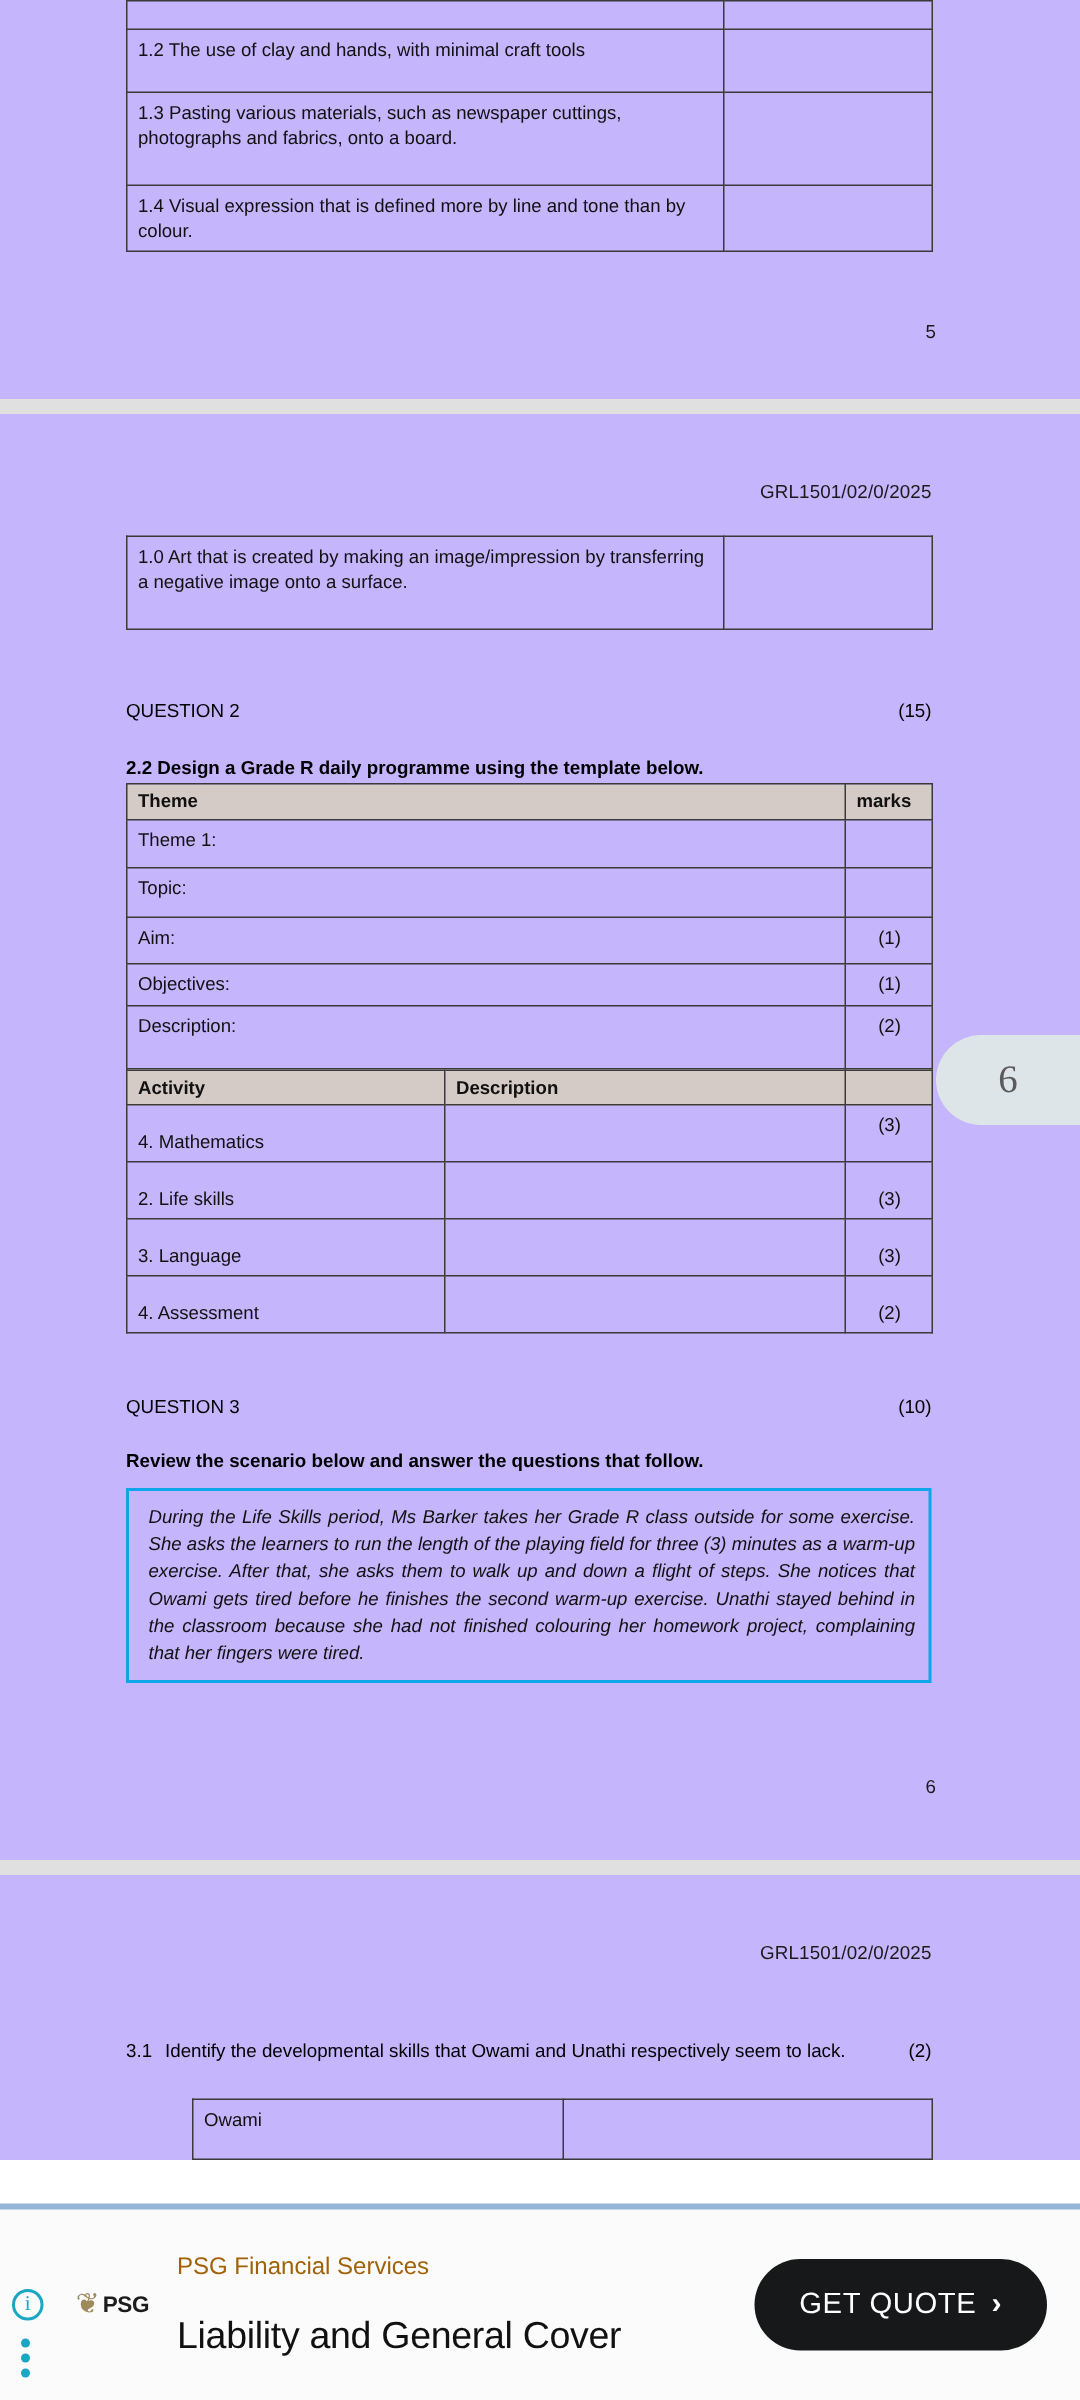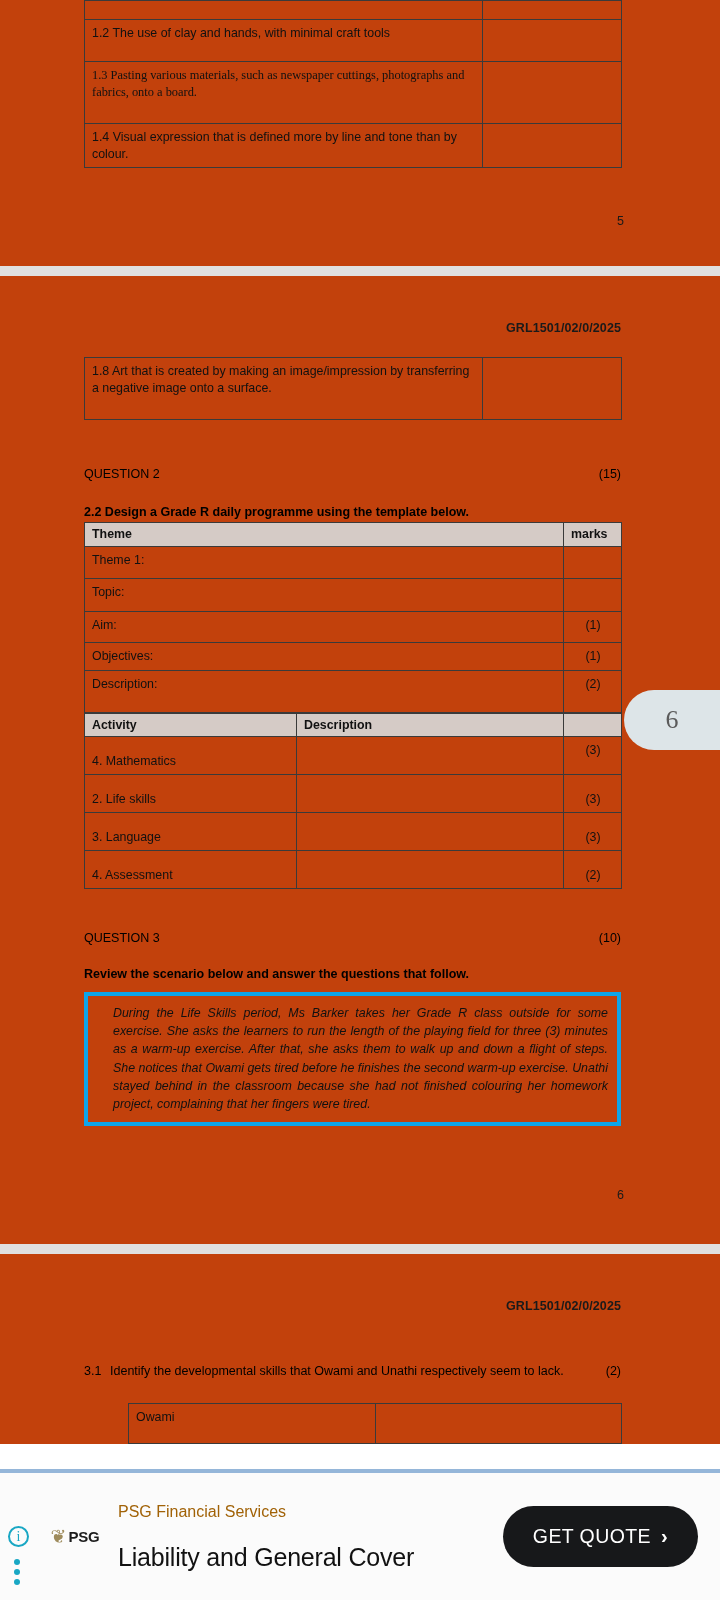--- a/index.html
+++ b/index.html
@@ -15,40 +15,39 @@
     position: relative;
     width: 720px;
     height: 1600px;
     background: #ffffff;
   }
 
   
   .page {
     position: relative;
     width: 720px;
-    background: #c2410c;
+    background: #c4b5fd;
     padding: 0 0;
   }
   .page-gap {
     width: 720px;
     height: 10px;
     background: #e0e0e0;
   }
   .content {
     margin: 0 84px 0 84px;
     width: 537px;
   }
 
   
   .doc-hdr {
     text-align: right;
     font-size: 12.5px;
     color: #1a1a1a;
     letter-spacing: .1px;
-    font-weight: bold;
   }
   .page-num {
     text-align: right;
     font-size: 12.5px;
     color: #1a1a1a;
     padding-right: 96px;
   }
   .q-head {
     display: flex;
     justify-content: space-between;
@@ -102,22 +101,22 @@
   .t2 col.c1 { width: 479px; }
   .t2 col.c2 { width: 58px; }
 
   
   .t3 col.c1 { width: 212px; }
   .t3 col.c2 { width: 267px; }
   .t3 col.c3 { width: 58px; }
 
   
   .scenario {
-    border: 4px solid #0ea5e9;
-    padding: 8px 9px 9px 25px;
+    border: 2px solid #0ea5e9;
+    padding: 8px 9px 9px 13px;
     font-size: 12.4px;
     font-style: italic;
     line-height: 1.47;
     color: #111;
     text-align: justify;
     text-align-last: left;
   }
 
   
   .q31 {
@@ -260,21 +259,21 @@
         <tbody>
           <tr>
             <td style="height:19px;"></td>
             <td></td>
           </tr>
           <tr>
             <td style="height:42px;">1.2 The use of clay and hands, with minimal craft tools</td>
             <td></td>
           </tr>
           <tr>
-            <td style="height:62px;font-family:Liberation Serif, serif;">1.3 Pasting various materials, such as newspaper cuttings, photographs and fabrics, onto a board.</td>
+            <td style="height:62px;">1.3 Pasting various materials, such as newspaper cuttings, photographs and fabrics, onto a board.</td>
             <td></td>
           </tr>
           <tr>
             <td style="height:42px;">1.4 Visual expression that is defined more by line and tone than by colour.</td>
             <td></td>
           </tr>
         </tbody>
       </table>
     </div>
     <div class="page-num" style="margin-top:46px;">5</div>
@@ -291,21 +290,21 @@
 
       <div style="height:22px;"></div>
 
       <table class="doc-tbl t15">
         <colgroup>
             <col class="c1">
             <col class="c2">
           </colgroup>
         <tbody>
           <tr>
-            <td class="justified" style="height:62px;">1.8 Art that is created by making an image/impression by transferring a negative image onto a surface.</td>
+            <td class="justified" style="height:62px;">1.0 Art that is created by making an image/impression by transferring a negative image onto a surface.</td>
             <td></td>
           </tr>
         </tbody>
       </table>
 
       <div style="height:47px;"></div>
 
       <div class="q-head">
         <span>QUESTION 2</span>
         <span>(15)</span>

